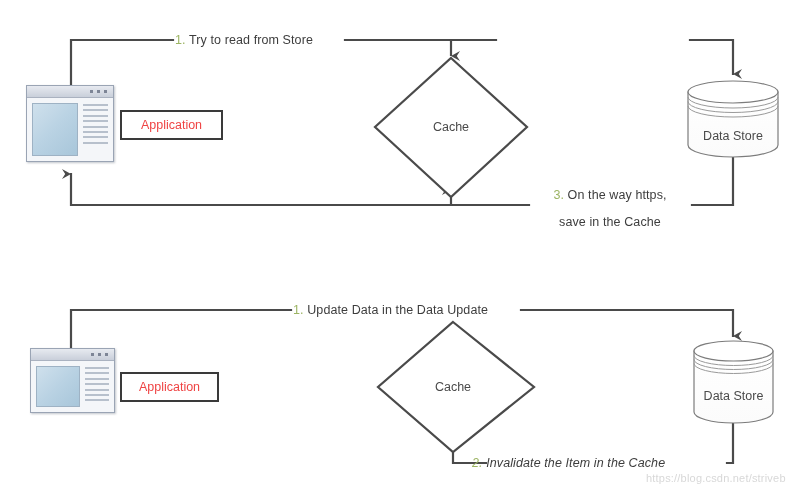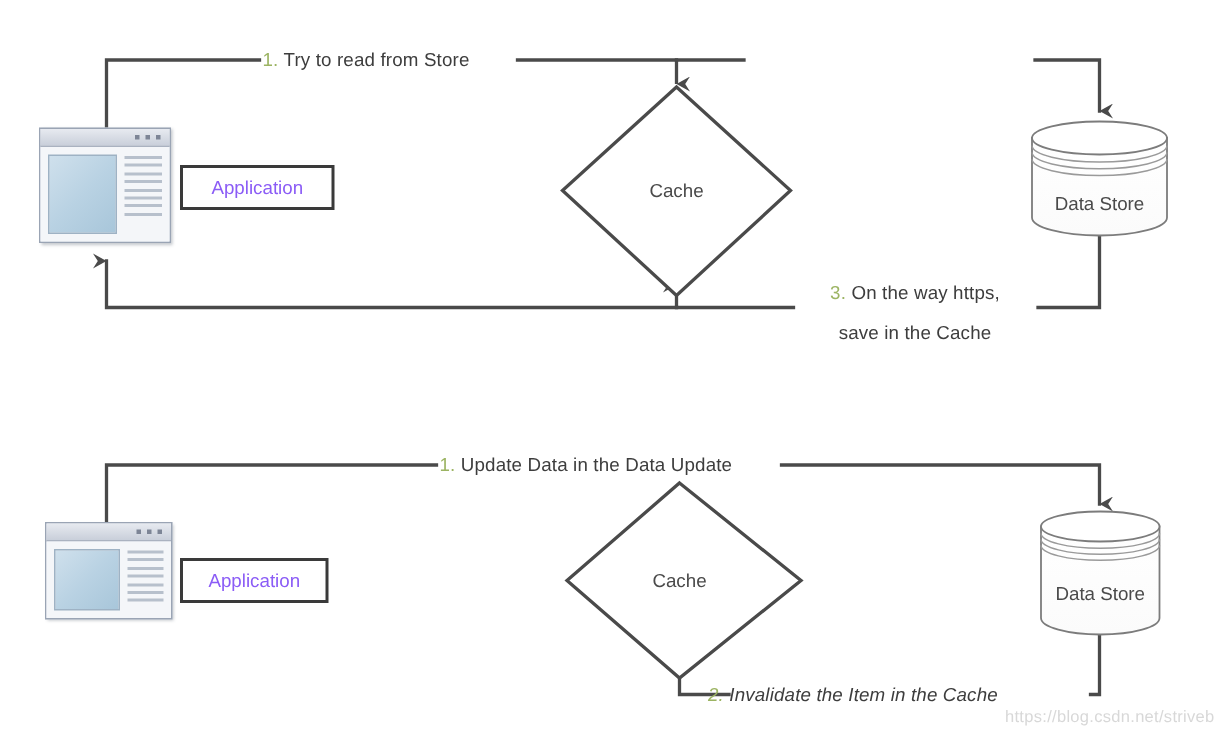--- a/index.html
+++ b/index.html
@@ -44,21 +44,21 @@
   .shape-text {
     font-family: "Liberation Sans", "DejaVu Sans", sans-serif;
     font-size: 12.5px;
     fill: #4a4a4a;
   }
   .app-box {
     position: absolute;
     border: 2px solid #3a3a3a;
     background: #ffffff;
     font-size: 12.5px;
-    color: #8b5cf6;
+    color: #ef4444;
     text-align: center;
     line-height: 1;
     display: flex;
     align-items: center;
     justify-content: center;
   }
   .browser {
     position: absolute;
     box-sizing: border-box;
     border: 1px solid #9aa4b4;
@@ -261,15 +261,15 @@
   <div class="lbl" style="left:293px; top:303px;">
     <span class="num">1.</span>
     <span>Update Data in the Data Update</span>
   </div>
 
   <div class="lbl" style="left:472px; top:456px;font-style:italic;">
     <span class="num">2.</span>
     <span>Invalidate the Item in the Cache</span>
   </div>
 
-  <div class="watermark" style="left:646px; top:472px;margin-left:24px;">https://blog.csdn.net/striveb</div>
+  <div class="watermark" style="left:646px; top:472px;">https://blog.csdn.net/striveb</div>
 
 </div>
 
 </body></html>

